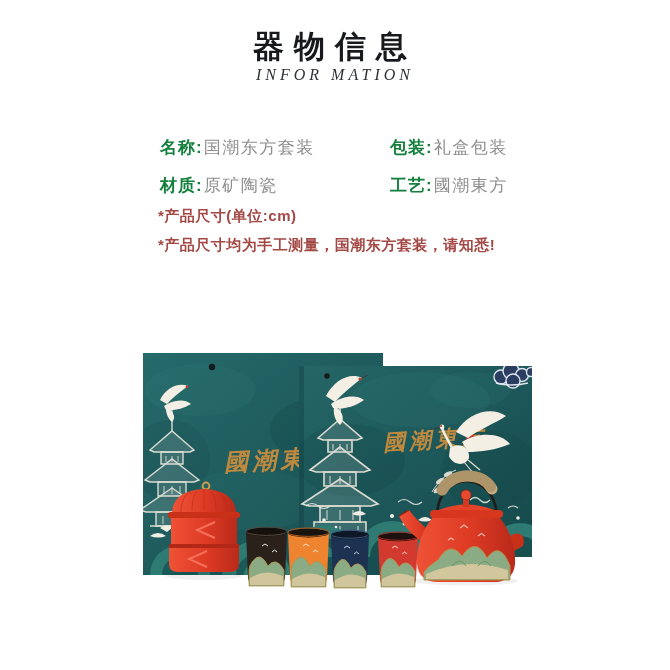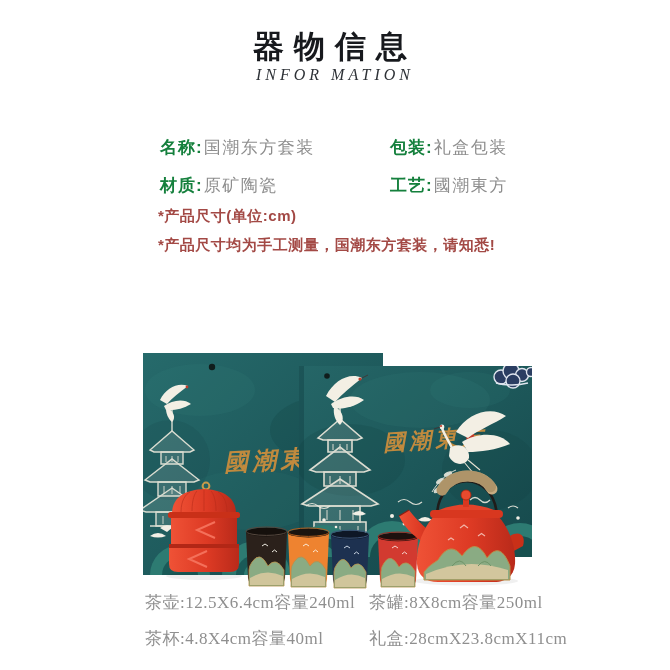--- a/index.html
+++ b/index.html
@@ -307,20 +307,14 @@
       <circle cx="466" cy="495" r="5" fill="#e84a2e" stroke="#a8260f" stroke-width="0.8"></circle>
 
       <path d="M424 580 L510 580 L510 566 Q500 540 487 558 Q476 536 462 556 Q450 540 438 560 Q428 566 424 572 Z" fill="#8aab83" stroke="#b98f4a" stroke-width="1"></path>
       <path d="M426 579 L508 579 L508 570 Q466 556 426 574 Z" fill="#dcc9a0" opacity="0.88"></path>
       <path d="M452 566 q8 -10 14 0 M478 566 q7 -9 13 0" stroke="#6f9468" stroke-width="1" fill="none"></path>
 
       <path d="M460 528 l4 -3 l4 3 M478 536 l3.5 -2.5 l3.5 2.5 M448 540 l3 -2 l3 2" stroke="#f2b3a6" stroke-width="1.2" fill="none"></path>
     </g>
   </svg>
 
-  <div class="specs">
-    <div class="spec">茶壶:12.5X6.4cm容量240ml</div>
-    <div class="spec">茶罐:8X8cm容量250ml</div>
-    <div class="spec">茶杯:4.8X4cm容量40ml</div>
-    <div class="spec">礼盒:28cmX23.8cmX11cm</div>
-  </div>
 
 </div>
 
 </body></html>

